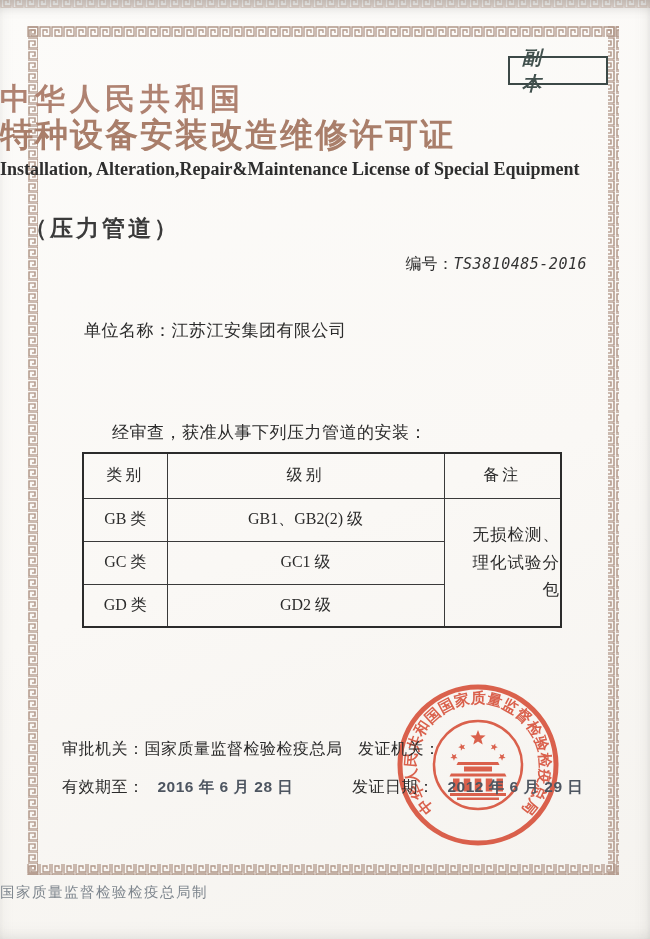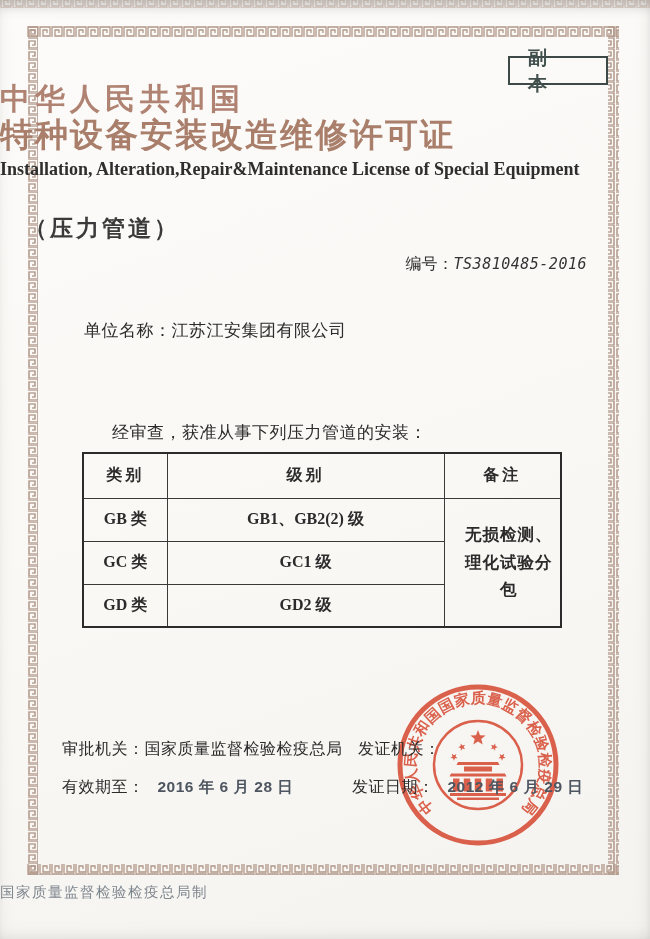--- a/index.html
+++ b/index.html
@@ -16,44 +16,45 @@
   .centered{left:0;right:0;text-align:left;}
   
   .top-strip{left:0;top:0;width:650px;height:8px;opacity:.55;}
   
   .frame{left:27px;top:26px;}
   
   .copy-box{
     left:508px;top:56px;width:100px;height:29px;border:2px solid #3c4947;
     display:flex;align-items:center;
     color:#41504d;font-weight:bold;font-size:19px;letter-spacing:14px;
-    padding-left:18px;box-sizing:border-box;
+    padding-left:12px;box-sizing:border-box;
     font-family:"Liberation Sans","DejaVu Sans",sans-serif;
+    font-style:italic;
   }
   .title-cn1{top:84px;font-size:30px;font-weight:bold;color:#af8271;letter-spacing:5px;line-height:1;}
   .title-cn2{top:119px;font-size:33px;font-weight:bold;color:#a97e6a;letter-spacing:2px;line-height:1;}
   .title-en1{top:160px;font-size:18px;font-weight:bold;color:#2e2e2e;line-height:1;}
   .title-en2{top:182px;font-size:16.5px;font-weight:bold;color:#2e2e2e;line-height:1;}
   .category{top:217px;font-size:23px;font-weight:600;color:#3a3a3a;letter-spacing:3px;line-height:1;margin-left:24px;}
   .license-line{top:256px;right:63px;font-size:16px;line-height:1;}
   .license-line .num{font-family:"DejaVu Sans Mono","Liberation Mono",monospace;font-size:15px;letter-spacing:.5px;color:#333;font-style:italic;}
   .field-line{left:84px;font-size:17px;line-height:1;letter-spacing:.5px;}
   .unit-name{top:322px;}
   .unit-addr{top:353px;}
   .note-line{left:112px;top:424px;font-size:17px;line-height:1;letter-spacing:.5px;}
   
   .scope-table{
     left:82px;top:452px;width:478px;border-collapse:collapse;
     border:2px solid #2b2b2b;font-size:16px;color:#2b2b2b;table-layout:fixed;
   }
-  .scope-table td,.scope-table th{border:1px solid #3a3a3a;text-align:center;font-weight:bold;padding:0;margin-top:40px;}
+  .scope-table td,.scope-table th{border:1px solid #3a3a3a;text-align:center;font-weight:normal;padding:0;margin-top:40px;}
   .col-cat{width:84px;}  .col-grade{width:277px;}  .col-remark{width:117px;}
   .scope-table .hrow{height:45px;letter-spacing:3px;}
   .scope-table .brow{height:43px;}
-  .scope-table .remark-cell{text-align:center;padding-left:13px;font-size:16.5px;line-height:1.65;letter-spacing:1px;}
+  .scope-table .remark-cell{text-align:right;padding-left:13px;font-size:16.5px;line-height:1.65;letter-spacing:1px;}
   
   .admin{font-size:16px;line-height:1;letter-spacing:.5px;z-index:3;}
   .a-approve{left:62px;top:741px;}
   .a-issue-org{left:358px;top:741px;}
   .a-valid{left:62px;top:779px;}
   .a-issue-date{left:352px;top:779px;}
   .admin .val-date{font-family:"Liberation Sans","DejaVu Sans",sans-serif;font-weight:600;color:#4d5560;font-size:15.5px;margin-left:13px;}
   
   .seal{left:390px;top:677px;mix-blend-mode:multiply;z-index:2;}
   .footer-line{top:885px;font-size:14.5px;color:#7e868e;letter-spacing:1.5px;line-height:1;}

